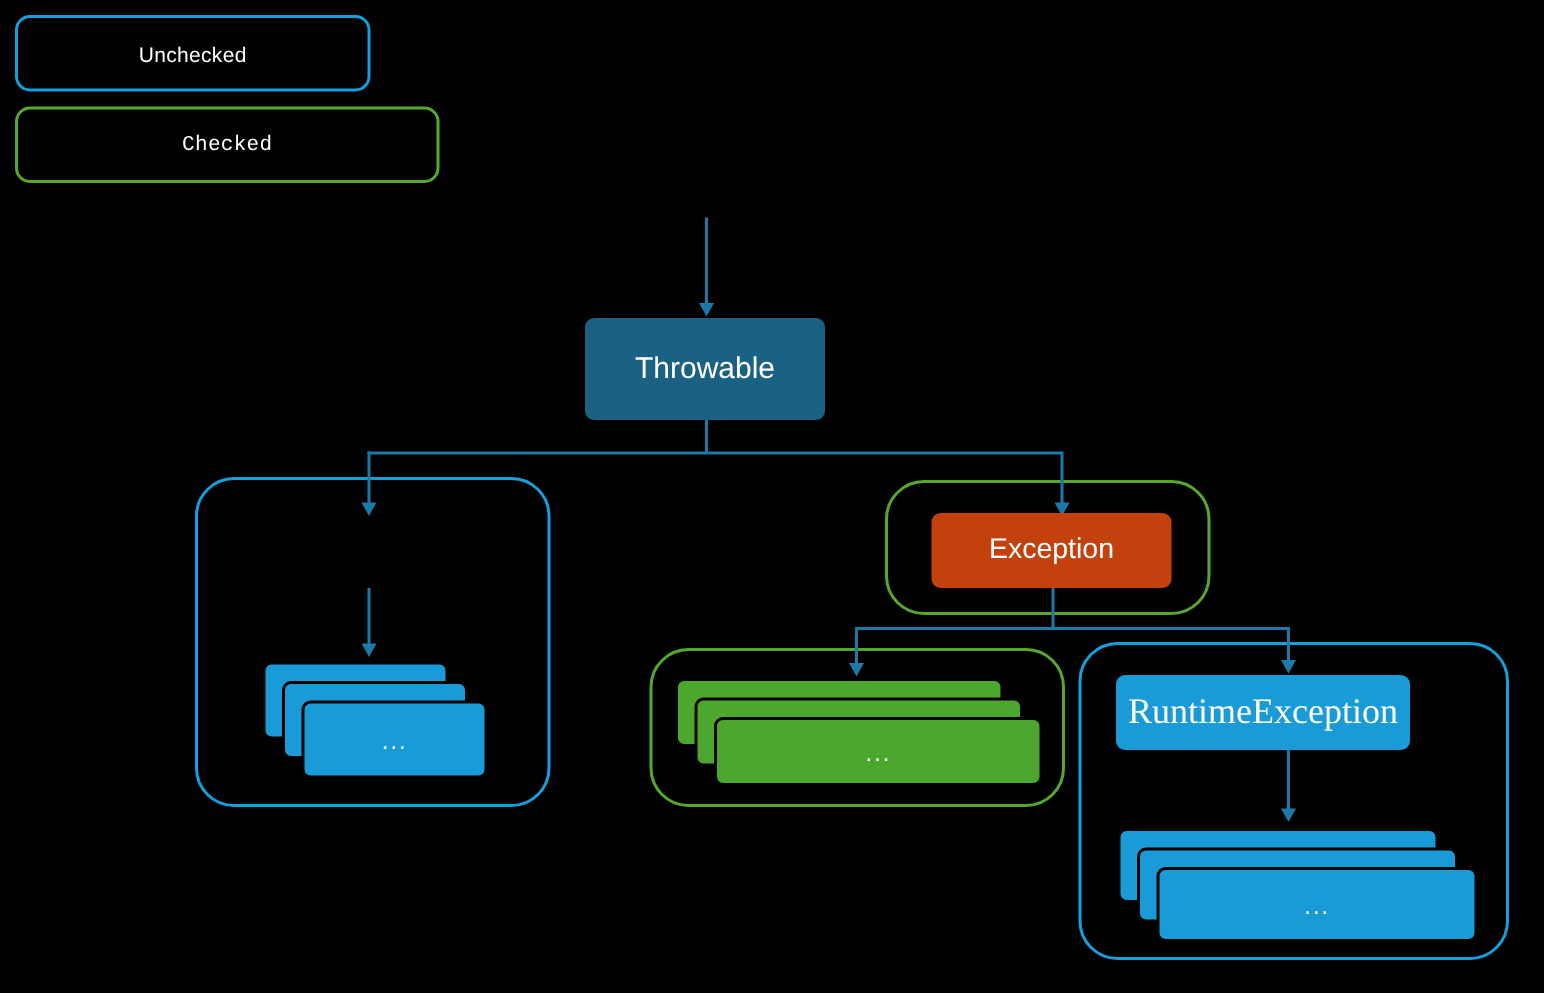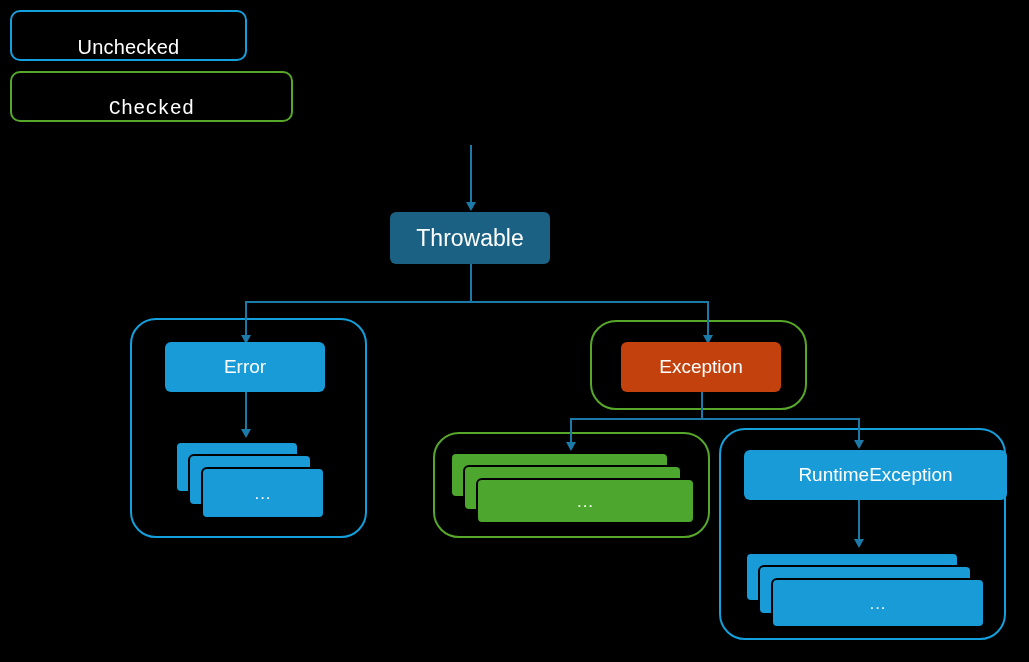--- a/index.html
+++ b/index.html
@@ -17,24 +17,24 @@
     font-family: "Liberation Sans", sans-serif;
   }
 
   
   .legend-box {
     position: absolute;
     box-sizing: border-box;
     background: #000000;
     border-radius: 10px;
     display: flex;
-    align-items: flex-end;
+    align-items: center;
     justify-content: center;
     color: #ffffff;
-    font-size: 20px;
+    font-size: 14px;
     letter-spacing: .2px;
   }
   .legend-unchecked {
     left: 10px; top: 10px;
     width: 237px; height: 51px;
     border: 2px solid #14A0DC;
   }
   .legend-checked {
     left: 10px; top: 71px;
     width: 283px; height: 51px;
@@ -67,24 +67,24 @@
     color: #ffffff;
     border-radius: 6px;
     z-index: 6;
     white-space: nowrap;
   }
   .node-teal  { background: #1A6183; }
   .node-blue  { background: #189BD7; }
   .node-green { background: #c2410c; }
 
   .node-object    { left: 390px; top: 93px;  width: 160px; height: 52px; font-size: 21px; }
-  .node-throwable { left: 390px; top: 212px; width: 160px; height: 52px; font-size: 23px; }
+  .node-throwable { left: 390px; top: 212px; width: 160px; height: 68px; font-size: 20px; }
   .node-error     { left: 165px; top: 342px; width: 160px; height: 50px; font-size: 19px; }
   .node-exception { left: 621px; top: 342px; width: 160px; height: 50px; font-size: 19px; }
-  .node-runtime   { left: 744px; top: 450px; width: 263px; height: 50px; font-size: 19px; }
+  .node-runtime   { left: 744px; top: 450px; width: 196px; height: 50px; font-size: 24px; font-family: Liberation Serif, serif; }
 
   
   .stack {
     position: absolute;
     z-index: 5;
   }
   .stack .card {
     position: absolute;
     box-sizing: border-box;
     border-radius: 6px;
@@ -170,23 +170,20 @@
 
   <div class="group group-green group-exception"></div>
 
   <div class="group group-green group-checked-lf"></div>
 
   <div class="group group-blue group-runtime"></div>
 
   <div class="node node-teal node-throwable">
     <span>Throwable</span>
   </div>
-  <div class="node node-blue node-error">
-    <span>Error</span>
-  </div>
   <div class="node node-green node-exception">
     <span>Exception</span>
   </div>
   <div class="node node-blue node-runtime">
     <span>RuntimeException</span>
   </div>
 
   <div class="stack stack-error">
     <div class="card card-blue c0"></div>
     <div class="card card-blue c1"></div>

